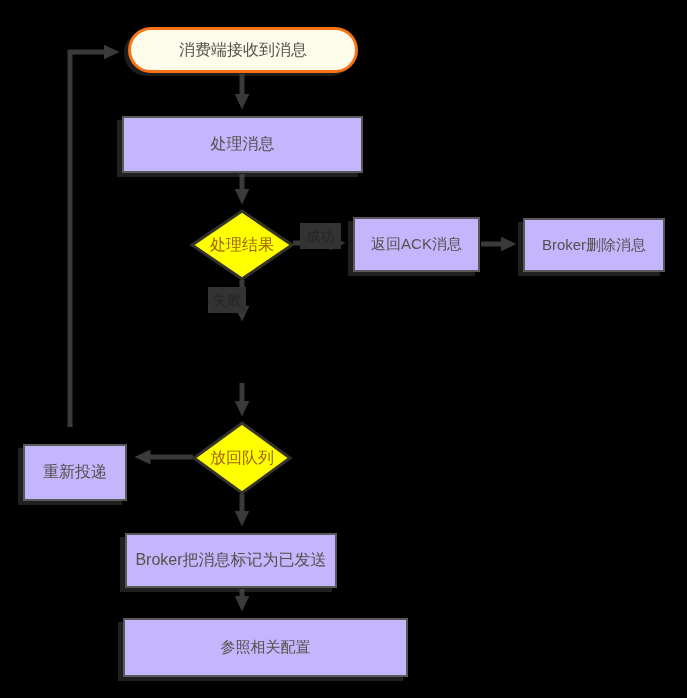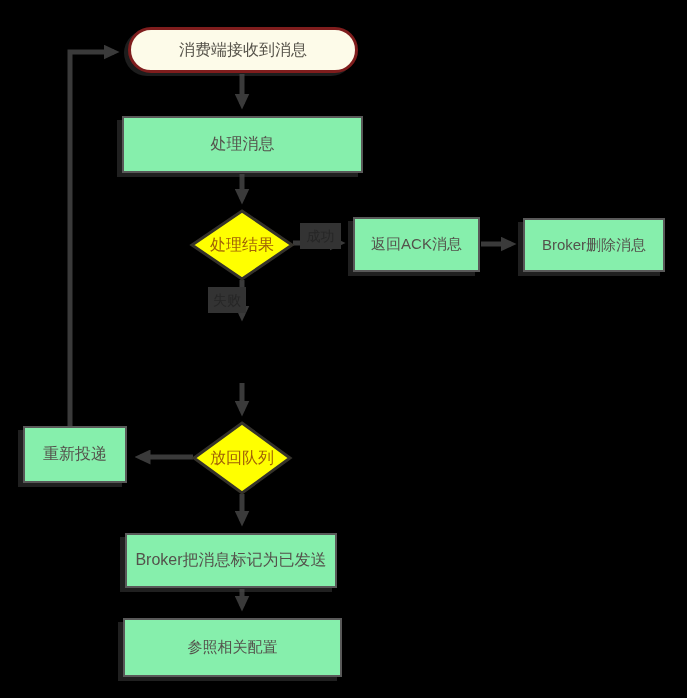--- a/index.html
+++ b/index.html
@@ -4,45 +4,45 @@
 <style>
   html, body { margin:0; padding:0; background:#000; }
   .canvas {
     position:relative; width:687px; height:698px; background:#000000;
     font-family:"Liberation Sans", sans-serif; overflow:hidden;
   }
   svg.wires { position:absolute; left:0; top:0; width:687px; height:698px; }
   .node {
     position:absolute; display:flex; align-items:center; justify-content:center;
     text-align:center; box-sizing:border-box;
-    background:#86efac; border:2px solid #595959; color:#54524c;
+    background:#c4b5fd; border:2px solid #595959; color:#54524c;
     font-size:16px; box-shadow:-5px 4px 0 rgba(72,72,72,0.45);
   }
   .node.stadium {
-    background:#fdfbe9; border:3px solid #7f1d1d; border-radius:23px;
+    background:#fdfbe9; border:3px solid #f97316; border-radius:23px;
     color:#56534a; box-shadow:-4px 3px 0 rgba(72,72,72,0.4);
   }
   .diamond-label {
     position:absolute; display:flex; align-items:center; justify-content:center;
     background:transparent; border:none; box-shadow:none;
     color:#a16207; font-size:16px;
   }
   .edge-chip {
     position:absolute; display:flex; align-items:center; justify-content:center;
     background:#333333; color:#262626; font-size:14px; line-height:1;
   }
   .two-line { flex-direction:column; font-size:15px; line-height:1.5; }
   #n-start        { left:128px; top:27px;  width:230px; height:46px; }
   #n-process      { left:122px; top:116px; width:241px; height:57px; }
   #n-ack          { left:353px; top:217px; width:127px; height:55px; font-size:15px; }
   #n-broker-del   { left:523px; top:218px; width:142px; height:54px; font-size:15px; }
   #n-nack         { left:125px; top:328px; width:235px; height:54px; }
-  #n-redeliver    { left:23px;  top:426px; width:104px; height:57px; }
+  #n-redeliver    { left:23px;  top:444px; width:104px; height:57px; }
   #n-mark-sent    { left:125px; top:533px; width:212px; height:55px; }
-  #n-final        { left:123px; top:618px; width:219px; height:59px; }
+  #n-final        { left:123px; top:618px; width:285px; height:59px; }
   #d1-label       { left:192px; top:211px; width:100px; height:68px; }
   #d2-label       { left:194px; top:423px; width:96px;  height:70px; }
   #chip-success   { left:300px; top:223px; width:41px;  height:26px; }
   #chip-failure   { left:208px; top:287px; width:38px;  height:26px; }
 </style>
 </head>
 <body>
 
 <div class="canvas">
 

